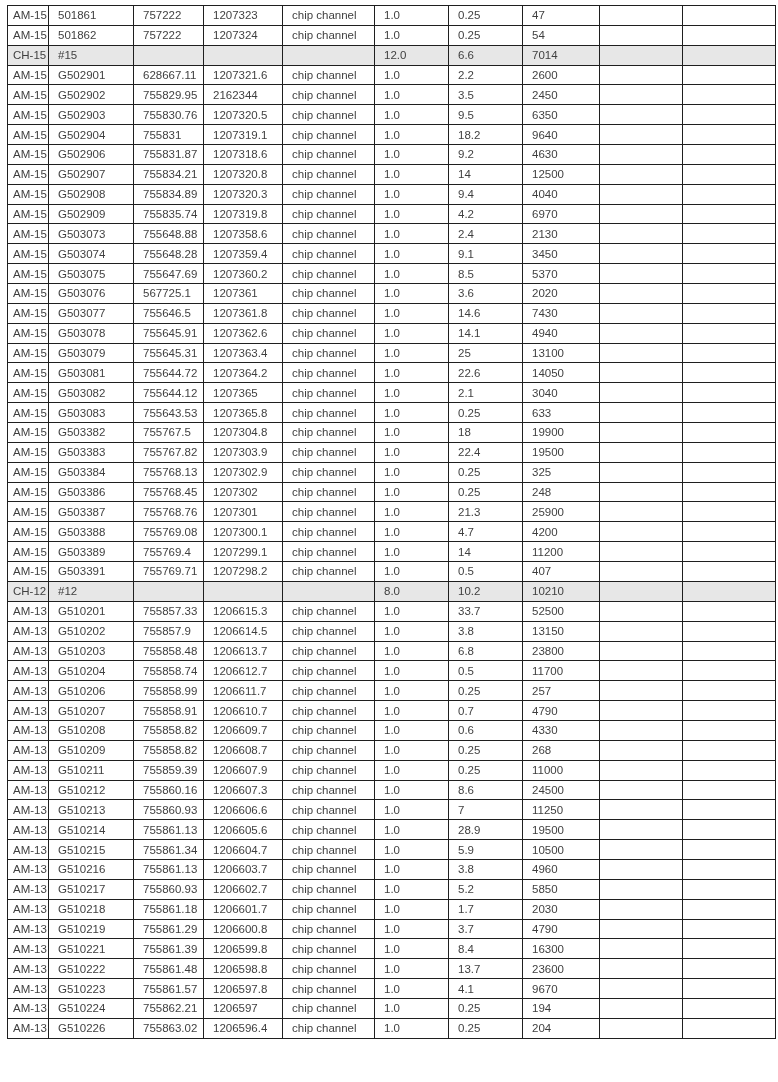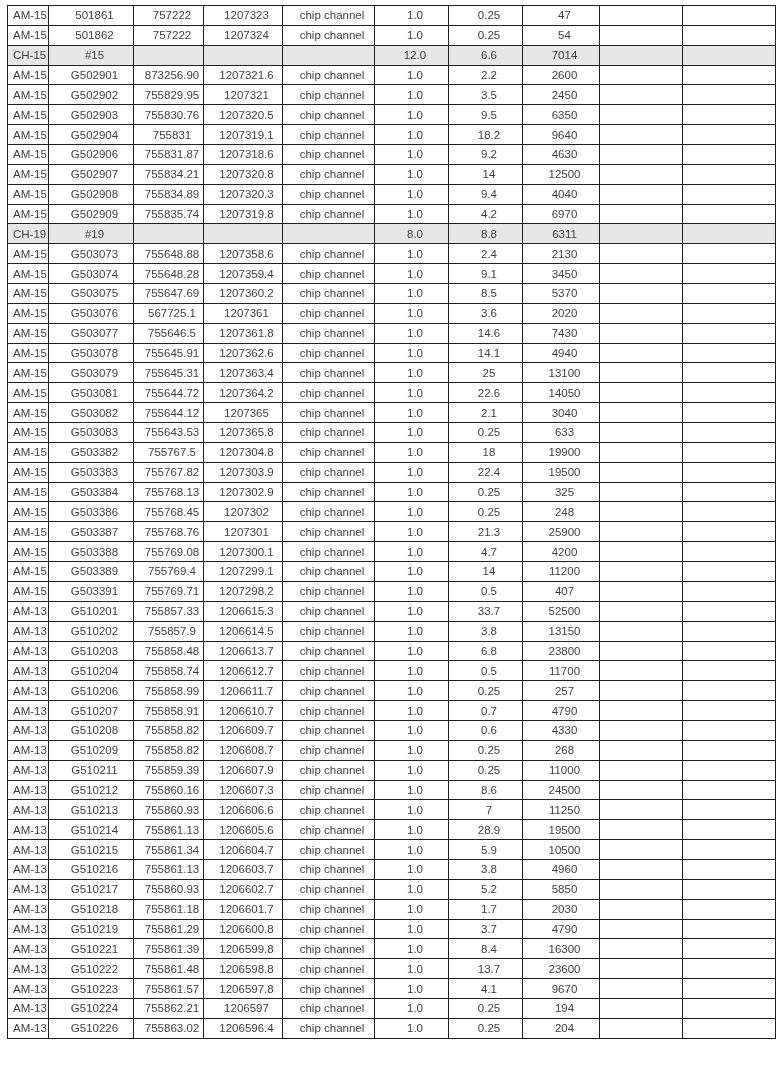--- a/index.html
+++ b/index.html
@@ -20,21 +20,21 @@
     height:18.87px;
     padding:0 2px 0 9px;
     font-size:11.5px;
     color:var(--text);
     white-space:nowrap;
     overflow:hidden;
     vertical-align:middle;
     background:var(--bg);
   }
   table.grid td:first-child{padding-left:5px;}
-  table.grid tr{height:19.87px;text-align:center;}
+  table.grid tr{height:19.87px;}
   table.grid tr.group td{background:var(--group-bg);}
   col.c1{width:41px}col.c2{width:85px}col.c3{width:70px}col.c4{width:79px}
   col.c5{width:92px}col.c6{width:74px}col.c7{width:74px}col.c8{width:77px}
   col.c9{width:83px}col.c10{width:93px}
 </style>
 </head>
 <body>
 
 <table class="grid">
   <colgroup>
@@ -82,34 +82,34 @@
         <td></td>
         <td>12.0</td>
         <td>6.6</td>
         <td>7014</td>
         <td></td>
         <td></td>
       </tr>
       <tr>
         <td>AM-15</td>
         <td>G502901</td>
-        <td>873256.90</td>
+        <td>628667.11</td>
         <td>1207321.6</td>
         <td>chip channel</td>
         <td>1.0</td>
         <td>2.2</td>
         <td>2600</td>
         <td></td>
         <td></td>
       </tr>
       <tr>
         <td>AM-15</td>
         <td>G502902</td>
         <td>755829.95</td>
-        <td>1207321</td>
+        <td>2162344</td>
         <td>chip channel</td>
         <td>1.0</td>
         <td>3.5</td>
         <td>2450</td>
         <td></td>
         <td></td>
       </tr>
       <tr>
         <td>AM-15</td>
         <td>G502903</td>
@@ -175,32 +175,20 @@
         <td>G502909</td>
         <td>755835.74</td>
         <td>1207319.8</td>
         <td>chip channel</td>
         <td>1.0</td>
         <td>4.2</td>
         <td>6970</td>
         <td></td>
         <td></td>
       </tr>
-      <tr class="group">
-        <td>CH-19</td>
-        <td>#19</td>
-        <td></td>
-        <td></td>
-        <td></td>
-        <td>8.0</td>
-        <td>8.8</td>
-        <td>6311</td>
-        <td></td>
-        <td></td>
-      </tr>
       <tr>
         <td>AM-15</td>
         <td>G503073</td>
         <td>755648.88</td>
         <td>1207358.6</td>
         <td>chip channel</td>
         <td>1.0</td>
         <td>2.4</td>
         <td>2130</td>
         <td></td>
@@ -400,20 +388,32 @@
       </tr>
       <tr>
         <td>AM-15</td>
         <td>G503391</td>
         <td>755769.71</td>
         <td>1207298.2</td>
         <td>chip channel</td>
         <td>1.0</td>
         <td>0.5</td>
         <td>407</td>
+        <td></td>
+        <td></td>
+      </tr>
+      <tr class="group">
+        <td>CH-12</td>
+        <td>#12</td>
+        <td></td>
+        <td></td>
+        <td></td>
+        <td>8.0</td>
+        <td>10.2</td>
+        <td>10210</td>
         <td></td>
         <td></td>
       </tr>
       <tr>
         <td>AM-13</td>
         <td>G510201</td>
         <td>755857.33</td>
         <td>1206615.3</td>
         <td>chip channel</td>
         <td>1.0</td>

